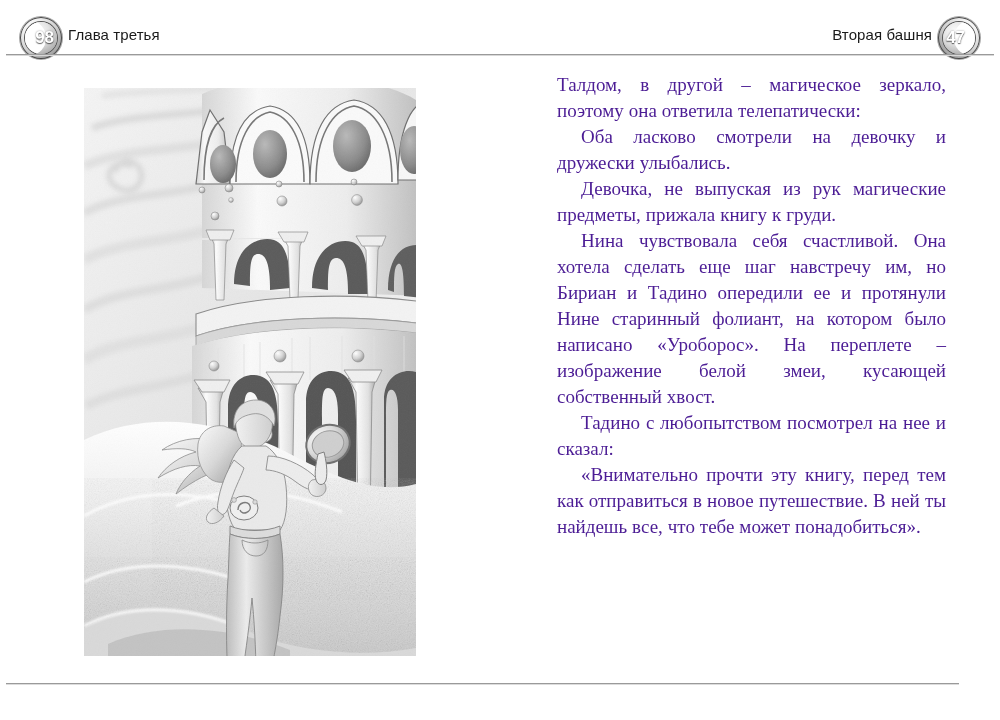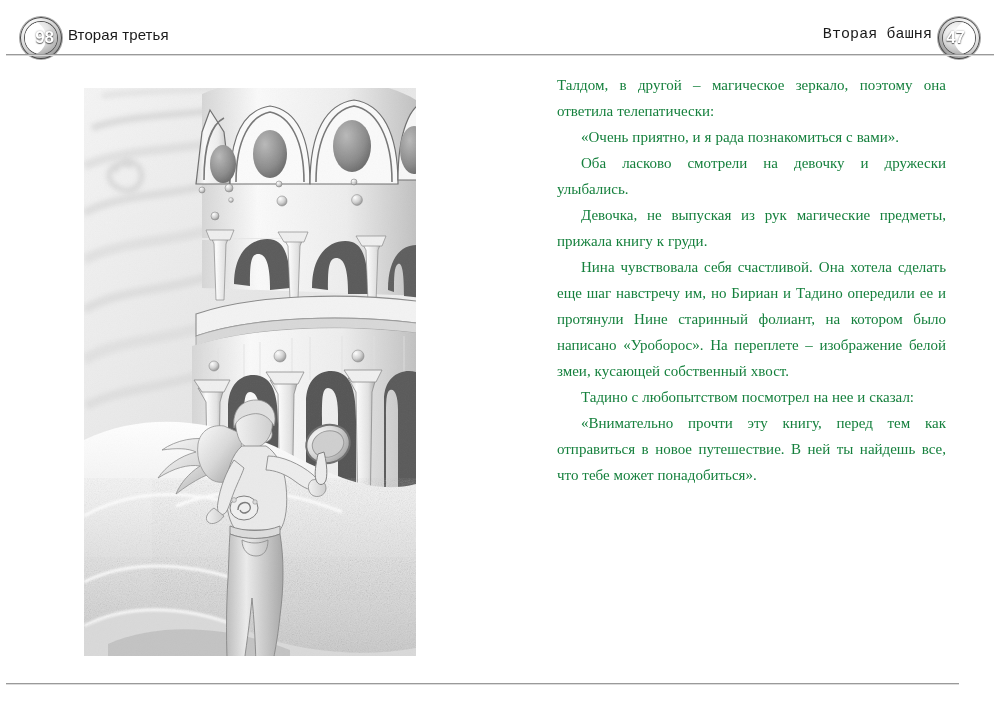--- a/index.html
+++ b/index.html
@@ -103,21 +103,21 @@
   .head-title {
     position: absolute;
     top: 26px;
     font-family: "Liberation Sans", "DejaVu Sans", sans-serif;
     font-size: 15px;
     color: #1a1a1a;
     letter-spacing: 0.1px;
     white-space: nowrap;
   }
   .head-title.left  { left: 68px; }
-  .head-title.right { right: 68px; font-family: Liberation Mono, monospace; }
+  .head-title.right { right: 68px; }
 
   
   .foot-rule {
     position: absolute;
     left: 6px;
     right: 6px;
     top: 683px;
     height: 2px;
     background: linear-gradient(to bottom, #9a9a9a 0 1px, #dcdcdc 1px 2px);
   }
@@ -137,44 +137,44 @@
   
   .text-column {
     position: absolute;
     left: 557px;
     top: 72px;
     width: 389px;
   }
   .text-column p {
     margin: 0;
     font-family: "Liberation Serif", "DejaVu Serif", serif;
-    font-size: 15px;
+    font-size: 19px;
     line-height: 26.0px;
-    color: #15803d;
+    color: #4c1d95;
     text-align: justify;
     text-indent: 24px;
     hyphens: manual;
     word-spacing: 0.2px;
   }
   .text-column p.noindent { text-indent: 0; }
 </style>
 </head>
 <body>
 
 <div class="spread">
 
   <div class="running-head">
 
     <div class="folio left">
       <div class="ring"></div>
       <div class="crescent"></div>
       <div class="num">98</div>
     </div>
 
-    <div class="head-title left">Вторая третья</div>
+    <div class="head-title left">Глава третья</div>
 
     <div class="head-title right">Вторая башня</div>
 
     <div class="folio right">
       <div class="ring"></div>
       <div class="crescent"></div>
       <div class="num">47</div>
     </div>
 
     <div class="head-rule"></div>
@@ -442,21 +442,20 @@
 
         <ellipse cx="168" cy="608" rx="40" ry="8" fill="#b6b6b6" opacity="0.5" filter="url(#soft)"></ellipse>
       </g>
 
       <rect x="0" y="0" width="332" height="568" filter="url(#grain)" opacity="0.35" fill="#ffffff"></rect>
     </svg>
   </div>
 
   <div class="text-column">
     <p class="noindent">Талдом, в другой – магическое зеркало, поэтому она ответила телепатически:</p>
-    <p>«Очень приятно, и я рада познакомиться с вами».</p>
     <p>Оба ласково смотрели на девочку и дружески улыбались.</p>
     <p>Девочка, не выпуская из рук магические предметы, прижала книгу к груди.</p>
     <p>Нина чувствовала себя счастливой. Она хотела сделать еще шаг навстречу им, но Бириан и Тадино опередили ее и протянули Нине старинный фолиант, на котором было написано «Уроборос». На переплете – изображение белой змеи, кусающей собственный хвост.</p>
     <p>Тадино с любопытством посмотрел на нее и сказал:</p>
     <p>«Внимательно прочти эту книгу, перед тем как отправиться в новое путешествие. В ней ты найдешь все, что тебе может понадобиться».</p>
   </div>
 
   <div class="foot-rule"></div>
 </div>
 

